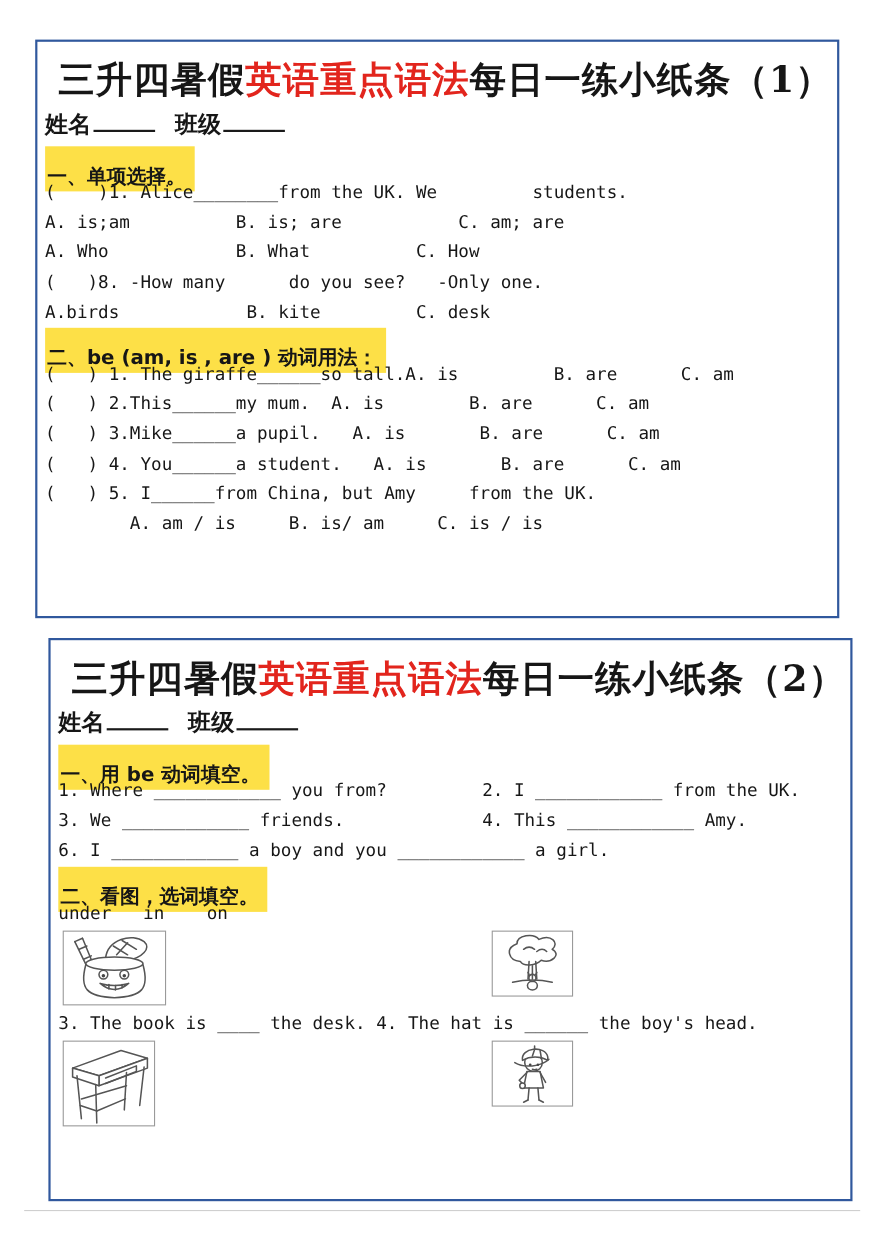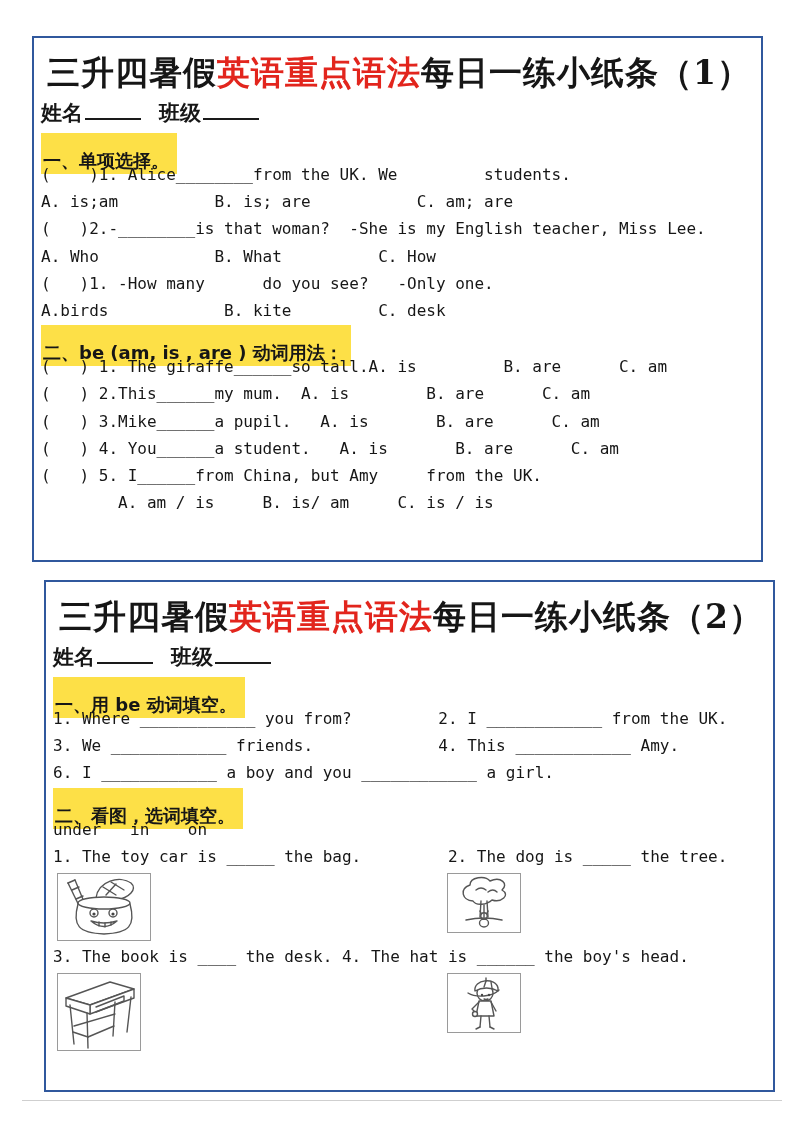--- a/index.html
+++ b/index.html
@@ -8,21 +8,21 @@
     font-family:"DejaVu Sans","Liberation Sans",sans-serif;color:#161616;
     overflow:hidden;
   }
   .sheet{
     position:absolute;left:32px;width:731px;box-sizing:border-box;
     border:2px solid #30589d;background:#fff;padding:0 4px 0 7px;
   }
   #sheet1{top:36px;height:526px;}
   #sheet2{top:580px;height:512px;margin-left:12px;}
   .title{
-    text-align:center;font-family:"DejaVu Serif","Liberation Serif",serif;
+    text-align:right;font-family:"DejaVu Serif","Liberation Serif",serif;
     font-weight:bold;font-size:33px;line-height:46px;margin-top:12px;
     letter-spacing:1px;white-space:nowrap;
   }
   .title .red{color:#e2251d;}
   .nameline{
     padding-right:70px;margin-top:2px;height:34px;
     font-family:"DejaVu Serif","Liberation Serif",serif;font-weight:bold;font-size:21px;
   }
   .blank{
     display:inline-block;width:56px;height:20px;border-bottom:2px solid #1a1a1a;
@@ -53,23 +53,22 @@
 <div class="sheet" id="sheet1">
   <div class="title">
     <span>三升四暑假</span><span class="red">英语重点语法</span><span>每日一练小纸条（1）</span>
   </div>
   <div class="nameline">
     <span>姓名</span><span class="blank"></span><span class="gap"></span><span>班级</span><span class="blank"></span>
   </div>
   <div class="hlrow"><span class="hl">一、单项选择。</span></div>
   <div class="mono">(    )1. Alice________from the UK. We         students.</div>
   <div class="mono">A. is;am          B. is; are           C. am; are</div>
-  <div class="mono">(   )2.-________is that woman?  -She is my English teacher, Miss Lee.</div>
   <div class="mono">A. Who            B. What          C. How</div>
-  <div class="mono">(   )1. -How many      do you see?   -Only one.</div>
+  <div class="mono">(   )8. -How many      do you see?   -Only one.</div>
   <div class="mono">A.birds            B. kite         C. desk</div>
   <div class="hlrow"><span class="hl">二、be (am, is , are ) 动词用法：</span></div>
   <div class="mono">(   ) 1. The giraffe______so tall.A. is         B. are      C. am</div>
   <div class="mono">(   ) 2.This______my mum.  A. is        B. are      C. am</div>
   <div class="mono">(   ) 3.Mike______a pupil.   A. is       B. are      C. am</div>
   <div class="mono">(   ) 4. You______a student.   A. is       B. are      C. am</div>
   <div class="mono">(   ) 5. I______from China, but Amy     from the UK.</div>
   <div class="mono">        A. am / is     B. is/ am     C. is / is</div>
 </div>
 
@@ -79,21 +78,20 @@
   </div>
   <div class="nameline">
     <span>姓名</span><span class="blank"></span><span class="gap"></span><span>班级</span><span class="blank"></span>
   </div>
   <div class="hlrow"><span class="hl">一、用 be 动词填空。</span></div>
   <div class="mono">1. Where ____________ you from?         2. I ____________ from the UK.</div>
   <div class="mono">3. We ____________ friends.             4. This ____________ Amy.</div>
   <div class="mono">6. I ____________ a boy and you ____________ a girl.</div>
   <div class="hlrow"><span class="hl">二、看图，选词填空。</span></div>
   <div class="mono">under   in    on</div>
-  <div class="mono">1. The toy car is _____ the bag.         2. The dog is _____ the tree.</div>
 
   <div class="imgrow">
     <div class="img-box">
       <svg width="92" height="66" viewBox="0 0 92 66">
         <line class="ln" x1="10" y1="9" x2="27" y2="44"></line>
         <line class="ln" x1="17" y1="6" x2="31" y2="40"></line>
         <line class="ln" x1="10" y1="9" x2="17" y2="6"></line>
         <line class="ln" x1="14" y1="16" x2="21" y2="13"></line>
         <line class="ln" x1="18" y1="25" x2="25" y2="22"></line>
         <path class="fl" d="M38,24 C40,7 62,1 73,9 C80,15 71,24 58,26 Z"></path>

